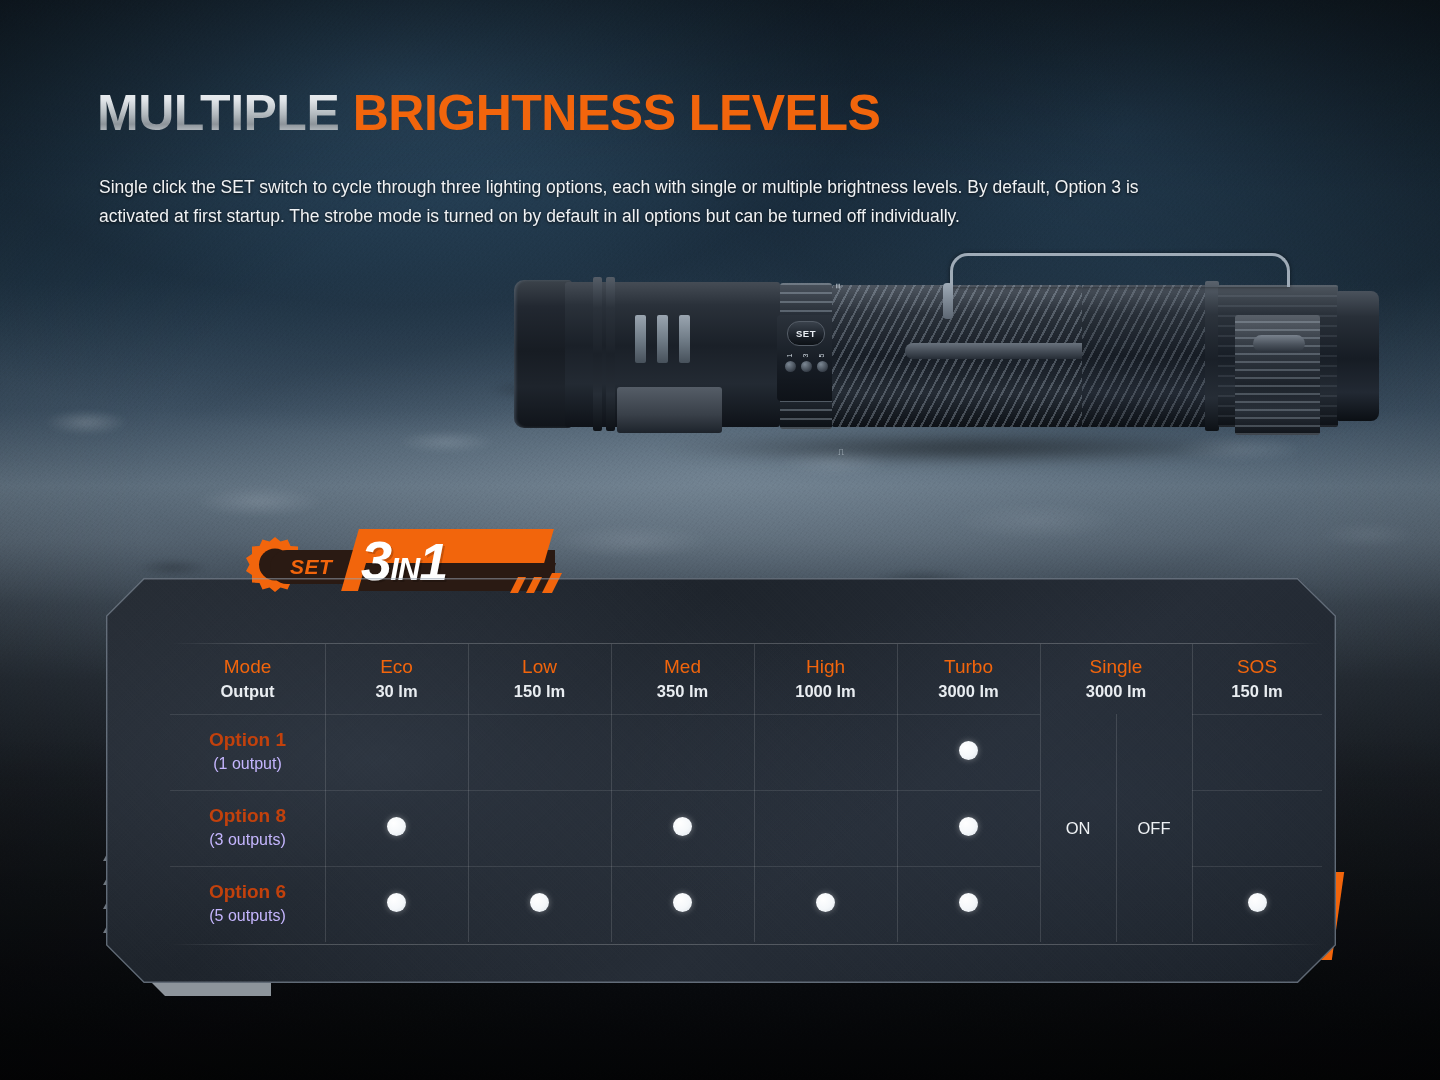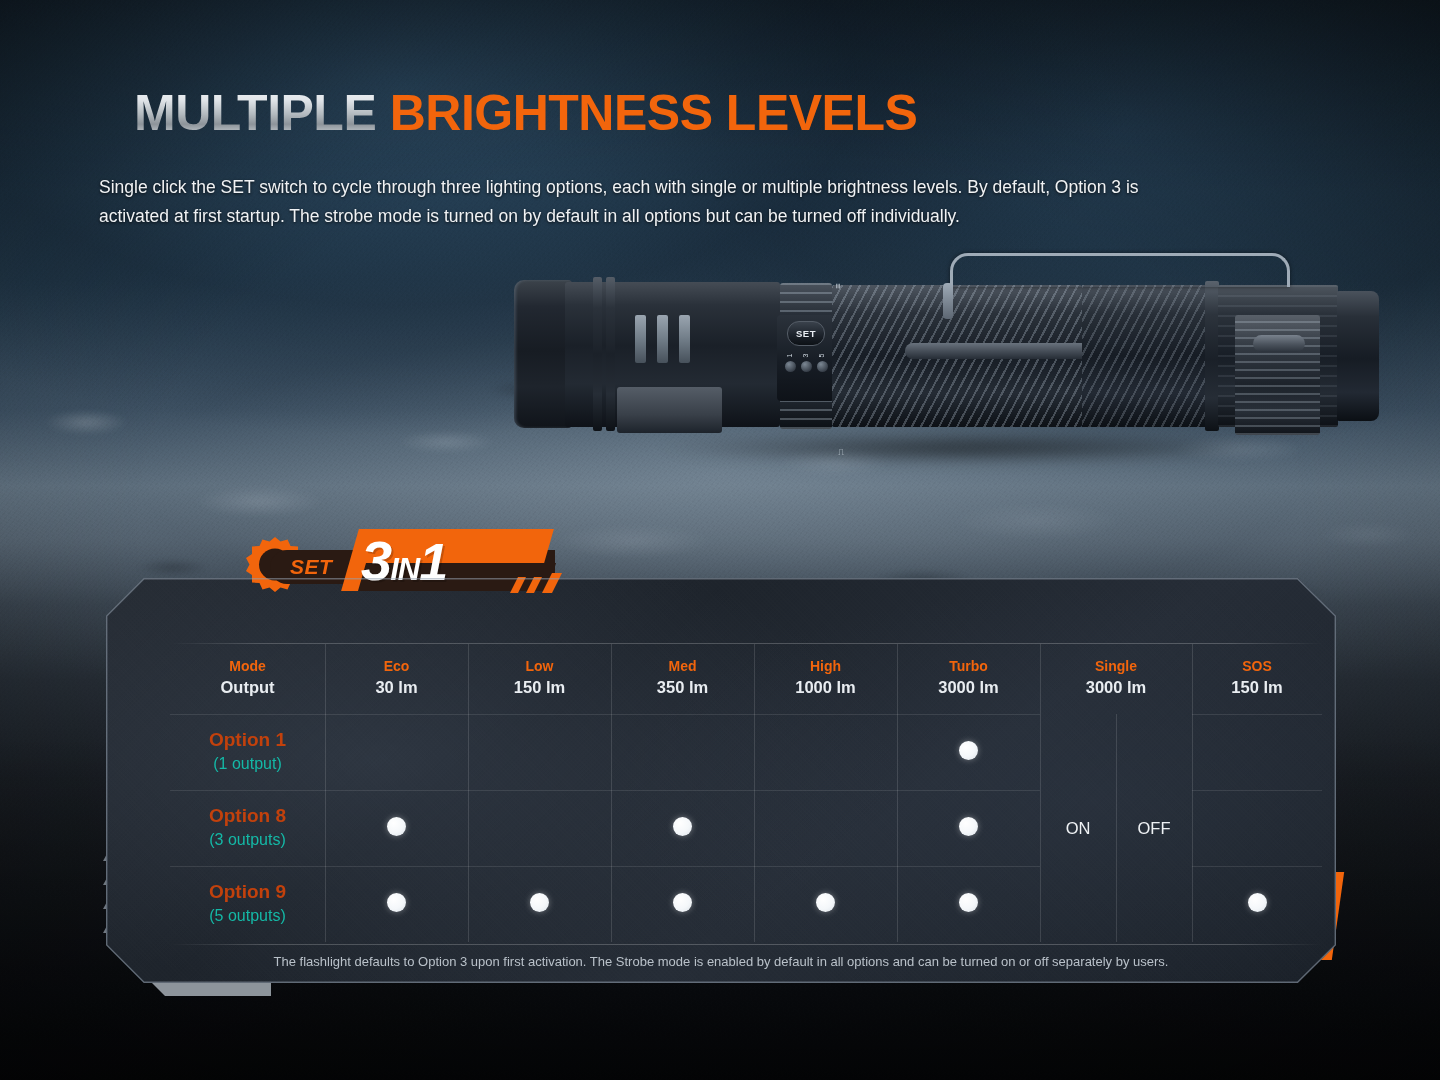--- a/index.html
+++ b/index.html
@@ -89,21 +89,20 @@
     font-weight: bold;
     letter-spacing: -0.5px;
     white-space: nowrap;
     line-height: 1;
   }
   .headline .silver {
     background: linear-gradient(180deg, #f2f4f6 0%, #e2e6ea 26%, #b3babf 52%, #8d949a 70%, #cfd5da 92%, #aeb5bb 100%);
     -webkit-background-clip: text;
     background-clip: text;
     color: transparent;
-    margin-left: 37px;
     -webkit-text-fill-color: transparent;
   }
   .headline .orange { color: #f2650c; }
 
   .intro {
     position: absolute;
     left: 99px; top: 173px;
     width: 1070px;
     font-size: 17.5px;
     line-height: 28.5px;
@@ -362,25 +361,25 @@
     vertical-align: middle;
     padding: 0;
   }
   .tbl .hrow th { height: 70px; }
   .tbl .orow td { height: 76px; }
 
   .vsep { box-shadow: inset 1px 0 0 rgba(255,255,255,0.13); }
   .hsep-top { box-shadow: inset 0 1px 0 rgba(255,255,255,0.10); }
   .both { box-shadow: inset 1px 0 0 rgba(255,255,255,0.13), inset 0 1px 0 rgba(255,255,255,0.10); }
 
-  .hdr-name { font-size: 14px; font-weight: bold; color: #f2650c; line-height: 1.25; }
+  .hdr-name { font-size: 19px; font-weight: normal; color: #f2650c; line-height: 1.25; }
   .hdr-val  { font-size: 16.5px; color: #e9edf1; line-height: 1.5; }
 
   .opt-name { font-size: 19px; font-weight: bold; color: #c2410c; line-height: 1.3; }
-  .opt-sub  { font-size: 16px; color: #14b8a6; line-height: 1.5; }
+  .opt-sub  { font-size: 16px; color: #c4b5fd; line-height: 1.5; }
 
   .dot {
     display: inline-block;
     width: 19px; height: 19px;
     border-radius: 50%;
     background: radial-gradient(circle at 36% 32%, #ffffff 0%, #f4f7fa 55%, #dde3e9 100%);
     box-shadow: 0 0 6px rgba(255,255,255,0.35);
   }
   .onoff { font-size: 16.5px; color: #eef1f4; }
 
@@ -615,21 +614,21 @@
         </td>
         <td class="both"></td>
         <td class="both">
           <span class="dot"></span>
         </td>
         <td class="both"></td>
       </tr>
 
       <tr class="orow">
         <td class="hsep-top">
-          <div class="opt-name">Option 9</div>
+          <div class="opt-name">Option 6</div>
           <div class="opt-sub">(5 outputs)</div>
         </td>
         <td class="both">
           <span class="dot"></span>
         </td>
         <td class="both">
           <span class="dot"></span>
         </td>
         <td class="both">
           <span class="dot"></span>
@@ -640,15 +639,14 @@
         <td class="both">
           <span class="dot"></span>
         </td>
         <td class="both">
           <span class="dot"></span>
         </td>
       </tr>
     </tbody>
   </table>
 
-  <div class="footnote">The flashlight defaults to Option 3 upon first activation. The Strobe mode is enabled by default in all options and can be turned on or off separately by users.</div>
 
 </div>
 
 </body></html>

